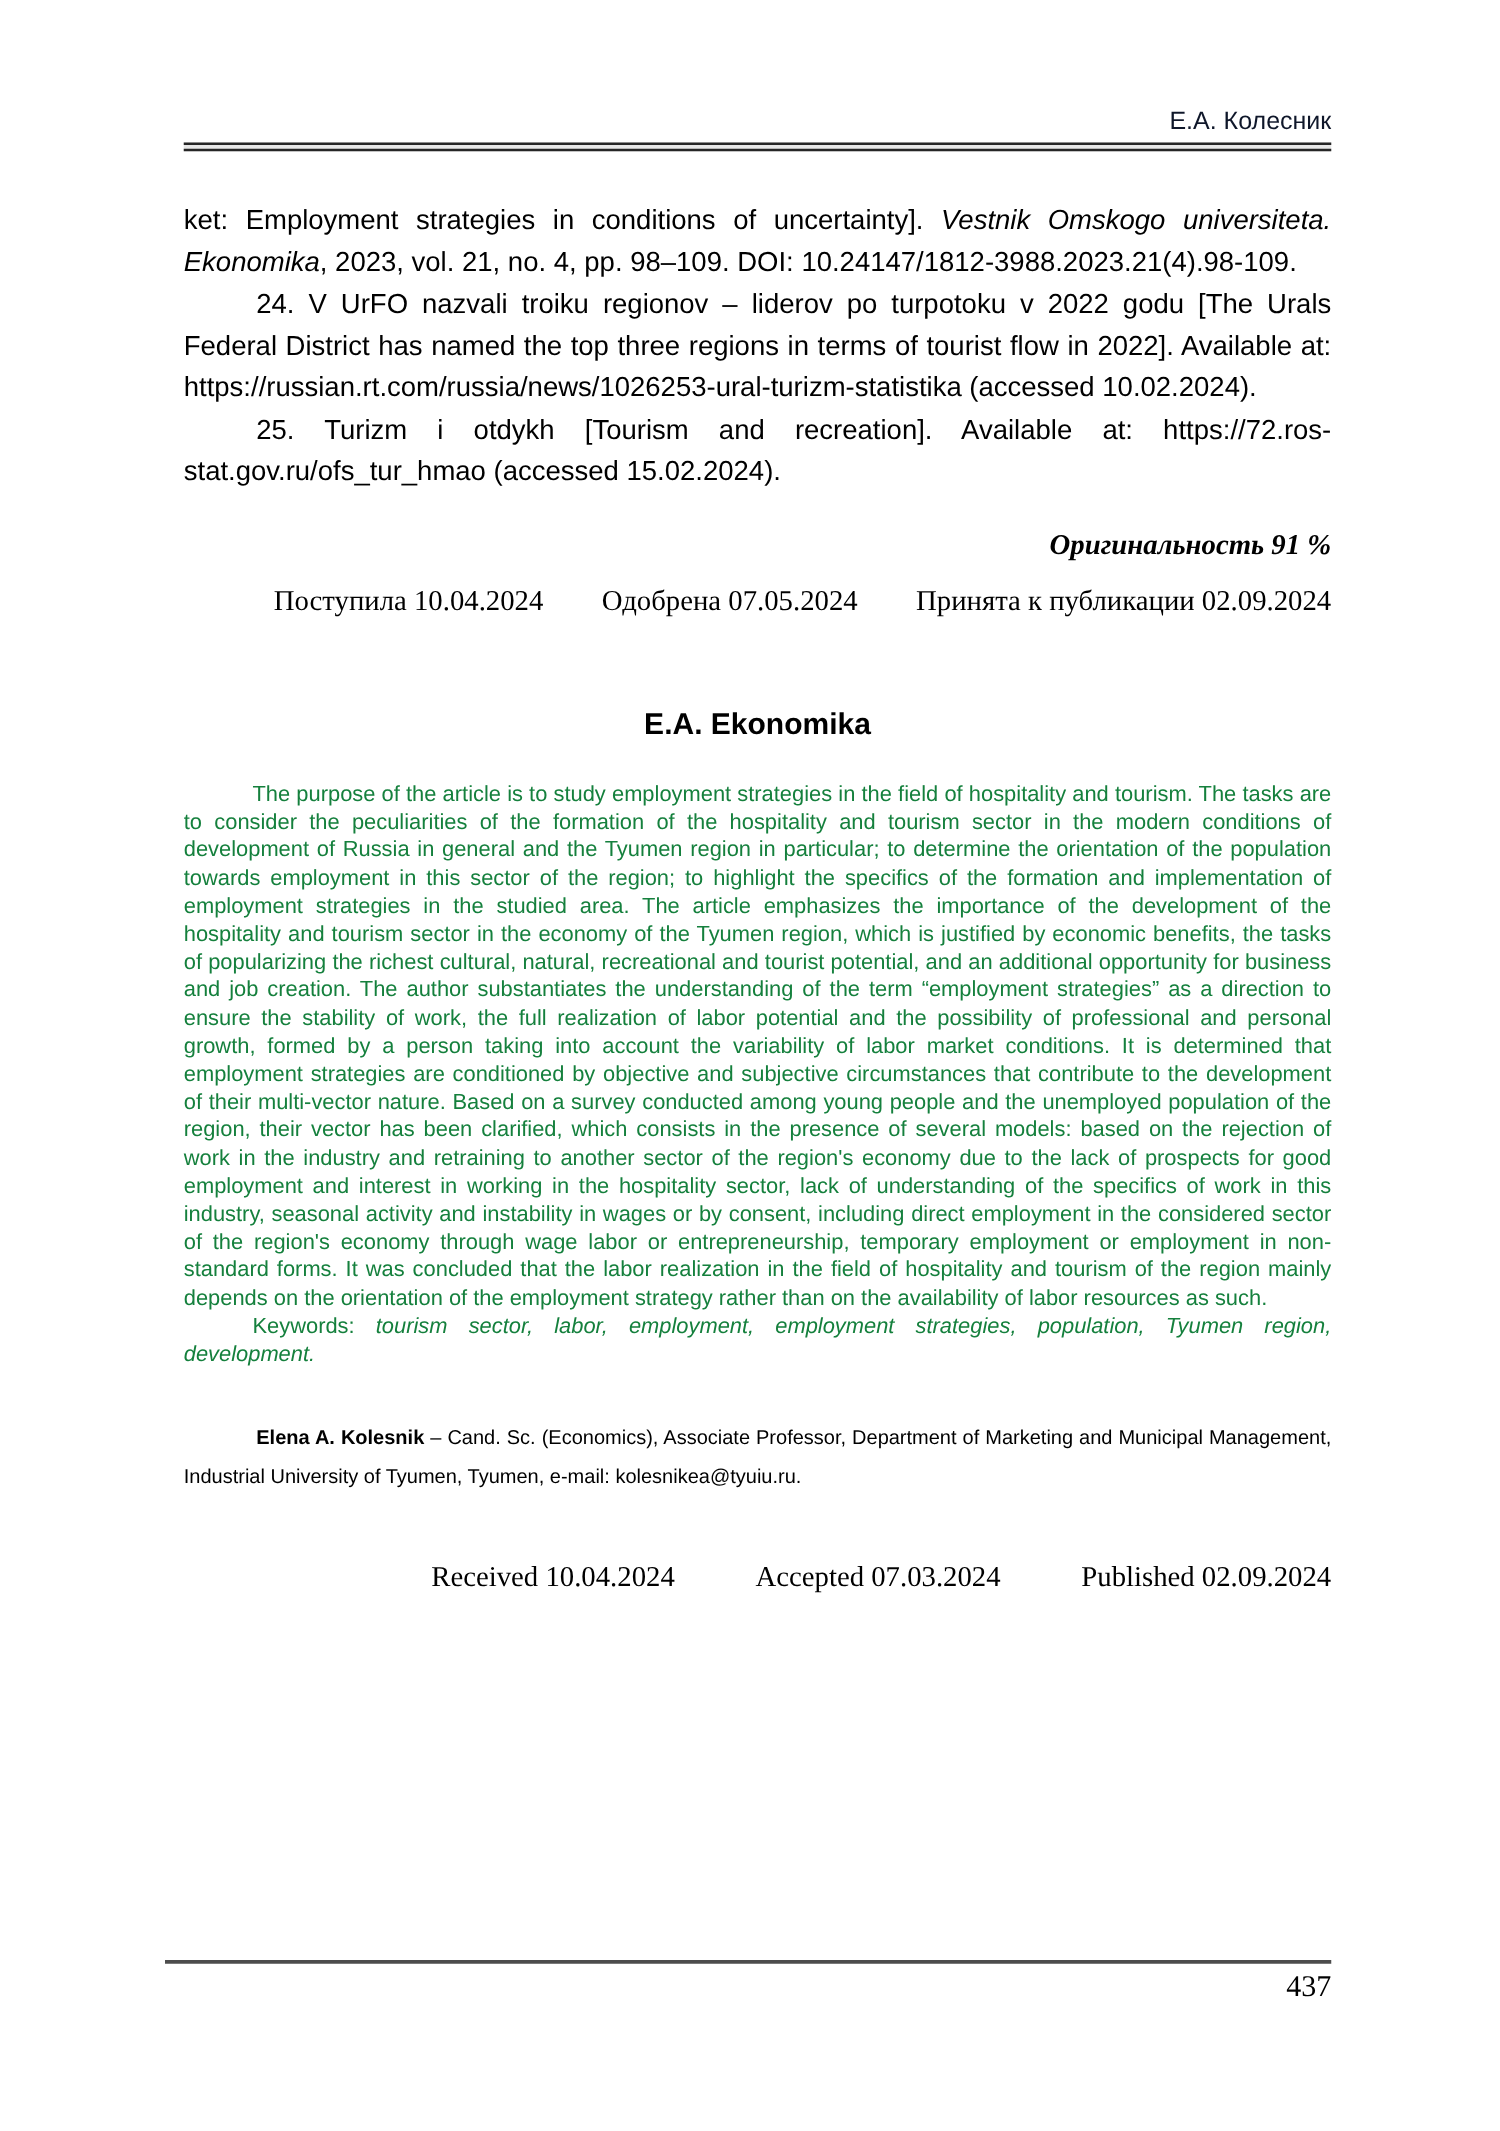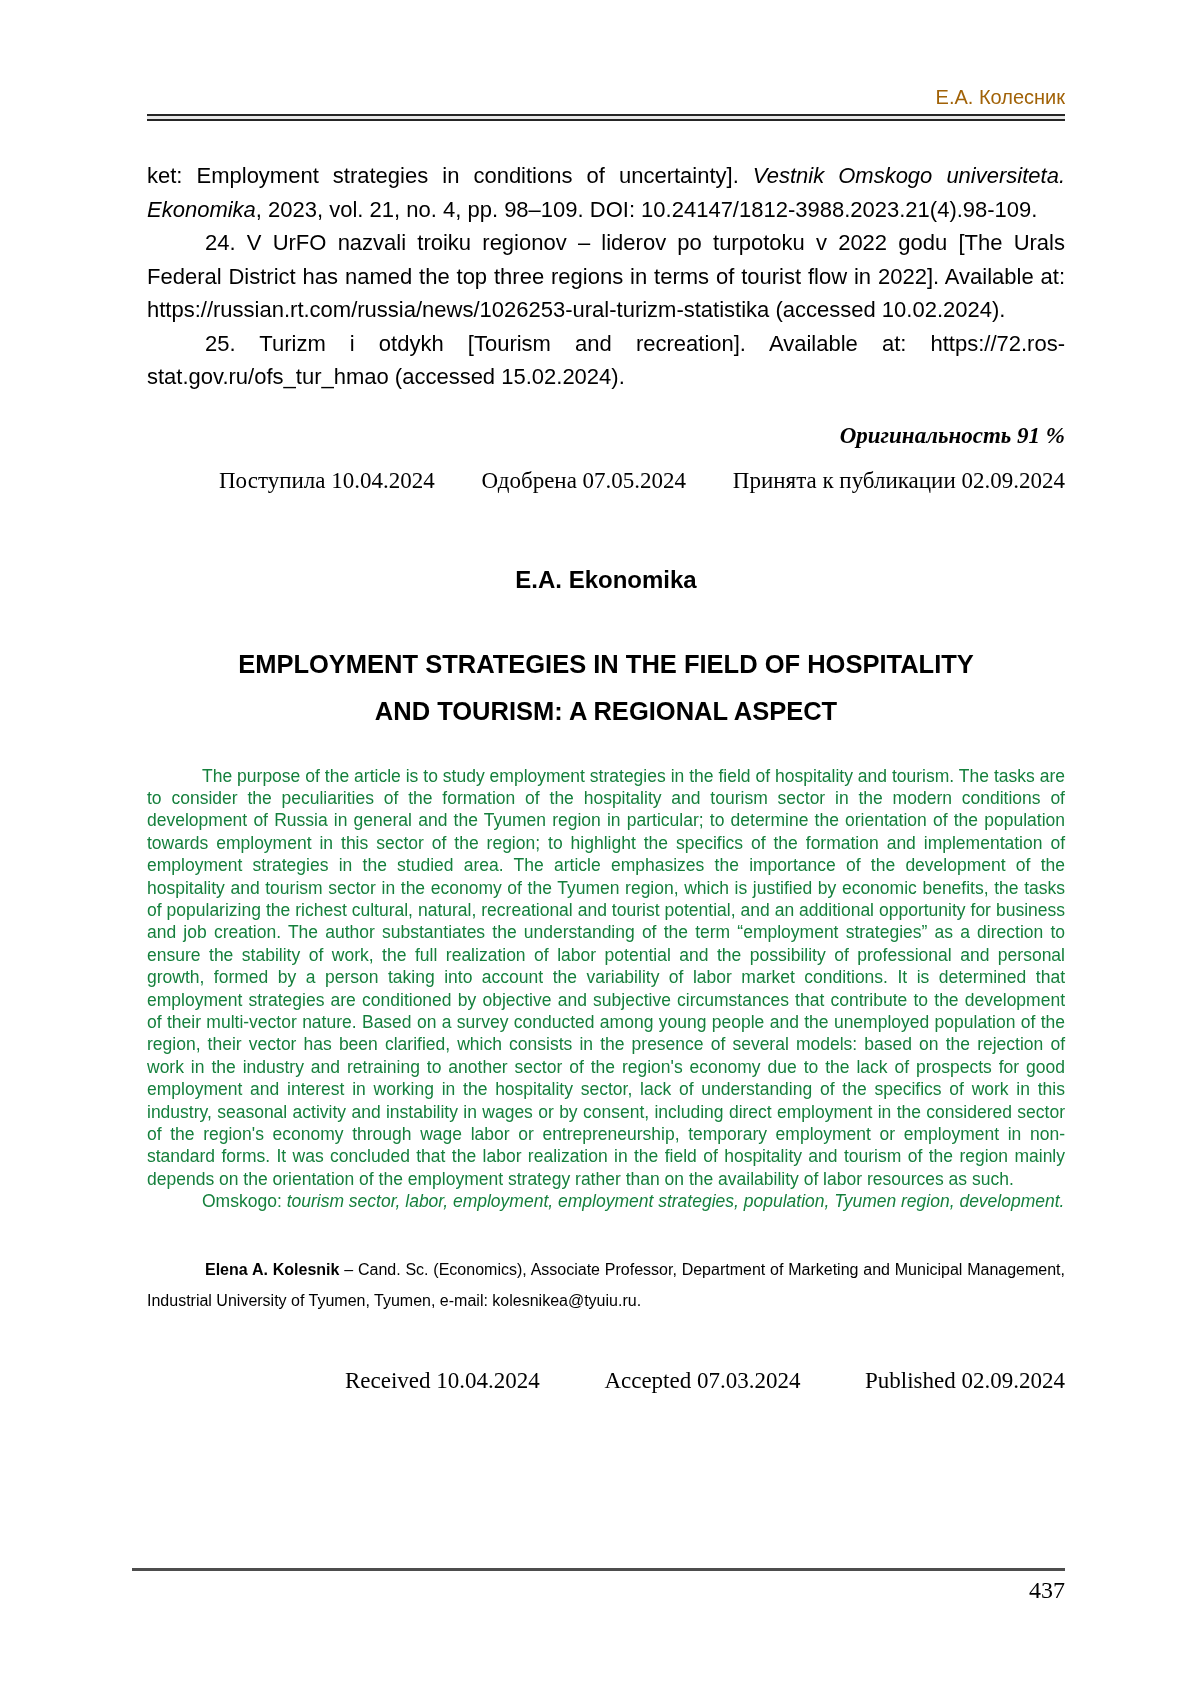--- a/index.html
+++ b/index.html
@@ -11,21 +11,21 @@
     box-sizing: border-box;
     padding: 86px 135px 0 147px;
     color: #000000;
     overflow: hidden;
   }
   .running-title {
     font-family: "Liberation Sans", sans-serif;
     font-size: 20px;
     line-height: 23px;
     text-align: right;
-    color: #a16207;
+    color: #0f172a;
   }
   .rule-double {
     margin-top: 5px;
     height: 3px;
     border-top: 2px solid #262626;
     border-bottom: 2px solid #262626;
     background: #e8e8e8;
   }
   .refs { margin-top: 38px; }
   .ref {
@@ -125,28 +125,24 @@
     <p class="originality">Оригинальность 91 %</p>
 
     <div class="dates-row dates-ru">
       <span>Поступила 10.04.2024</span>
       <span>Одобрена 07.05.2024</span>
       <span>Принята к публикации 02.09.2024</span>
     </div>
 
     <h2 class="author-heading">E.A. Ekonomika</h2>
 
-    <h1 class="article-title">
-      <span class="title-line">EMPLOYMENT STRATEGIES IN THE FIELD OF HOSPITALITY</span>
-      <span class="title-line">AND TOURISM: A REGIONAL ASPECT</span>
-    </h1>
 
     <p class="abstract indent">The purpose of the article is to study employment strategies in the field of hospitality and tourism. The tasks are to consider the peculiarities of the formation of the hospitality and tourism sector in the modern conditions of development of Russia in general and the Tyumen region in particular; to determine the orientation of the population towards employment in this sector of the region; to highlight the specifics of the formation and implementation of employment strategies in the studied area. The article emphasizes the importance of the development of the hospitality and tourism sector in the economy of the Tyumen region, which is justified by economic benefits, the tasks of popularizing the richest cultural, natural, recreational and tourist potential, and an additional opportunity for business and job creation. The author substantiates the understanding of the term “employment strategies” as a direction to ensure the stability of work, the full realization of labor potential and the possibility of professional and personal growth, formed by a person taking into account the variability of labor market conditions. It is determined that employment strategies are conditioned by objective and subjective circumstances that contribute to the development of their multi-vector nature. Based on a survey conducted among young people and the unemployed population of the region, their vector has been clarified, which consists in the presence of several models: based on the rejection of work in the industry and retraining to another sector of the region's economy due to the lack of prospects for good employment and interest in working in the hospitality sector, lack of understanding of the specifics of work in this industry, seasonal activity and instability in wages or by consent, including direct employment in the considered sector of the region's economy through wage labor or entrepreneurship, temporary employment or employment in non-standard forms. It was concluded that the labor realization in the field of hospitality and tourism of the region mainly depends on the orientation of the employment strategy rather than on the availability of labor resources as such.</p>
 
-    <p class="keywords indent"><span>Omskogo: </span><i>tourism sector, labor, employment, employment strategies, population, Tyumen region, development.</i></p>
+    <p class="keywords indent"><span>Keywords: </span><i>tourism sector, labor, employment, employment strategies, population, Tyumen region, development.</i></p>
 
     <p class="bio"><b>Elena A. Kolesnik</b><span> – Cand. Sc. (Economics), Associate Professor, Department of Marketing and Municipal Management, Industrial University of Tyumen, Tyumen, e-mail: kolesnikea@tyuiu.ru.</span></p>
 
     <div class="dates-row dates-en">
       <span>Received 10.04.2024</span>
       <span>Accepted 07.03.2024</span>
       <span>Published 02.09.2024</span>
     </div>
 
   </main>

